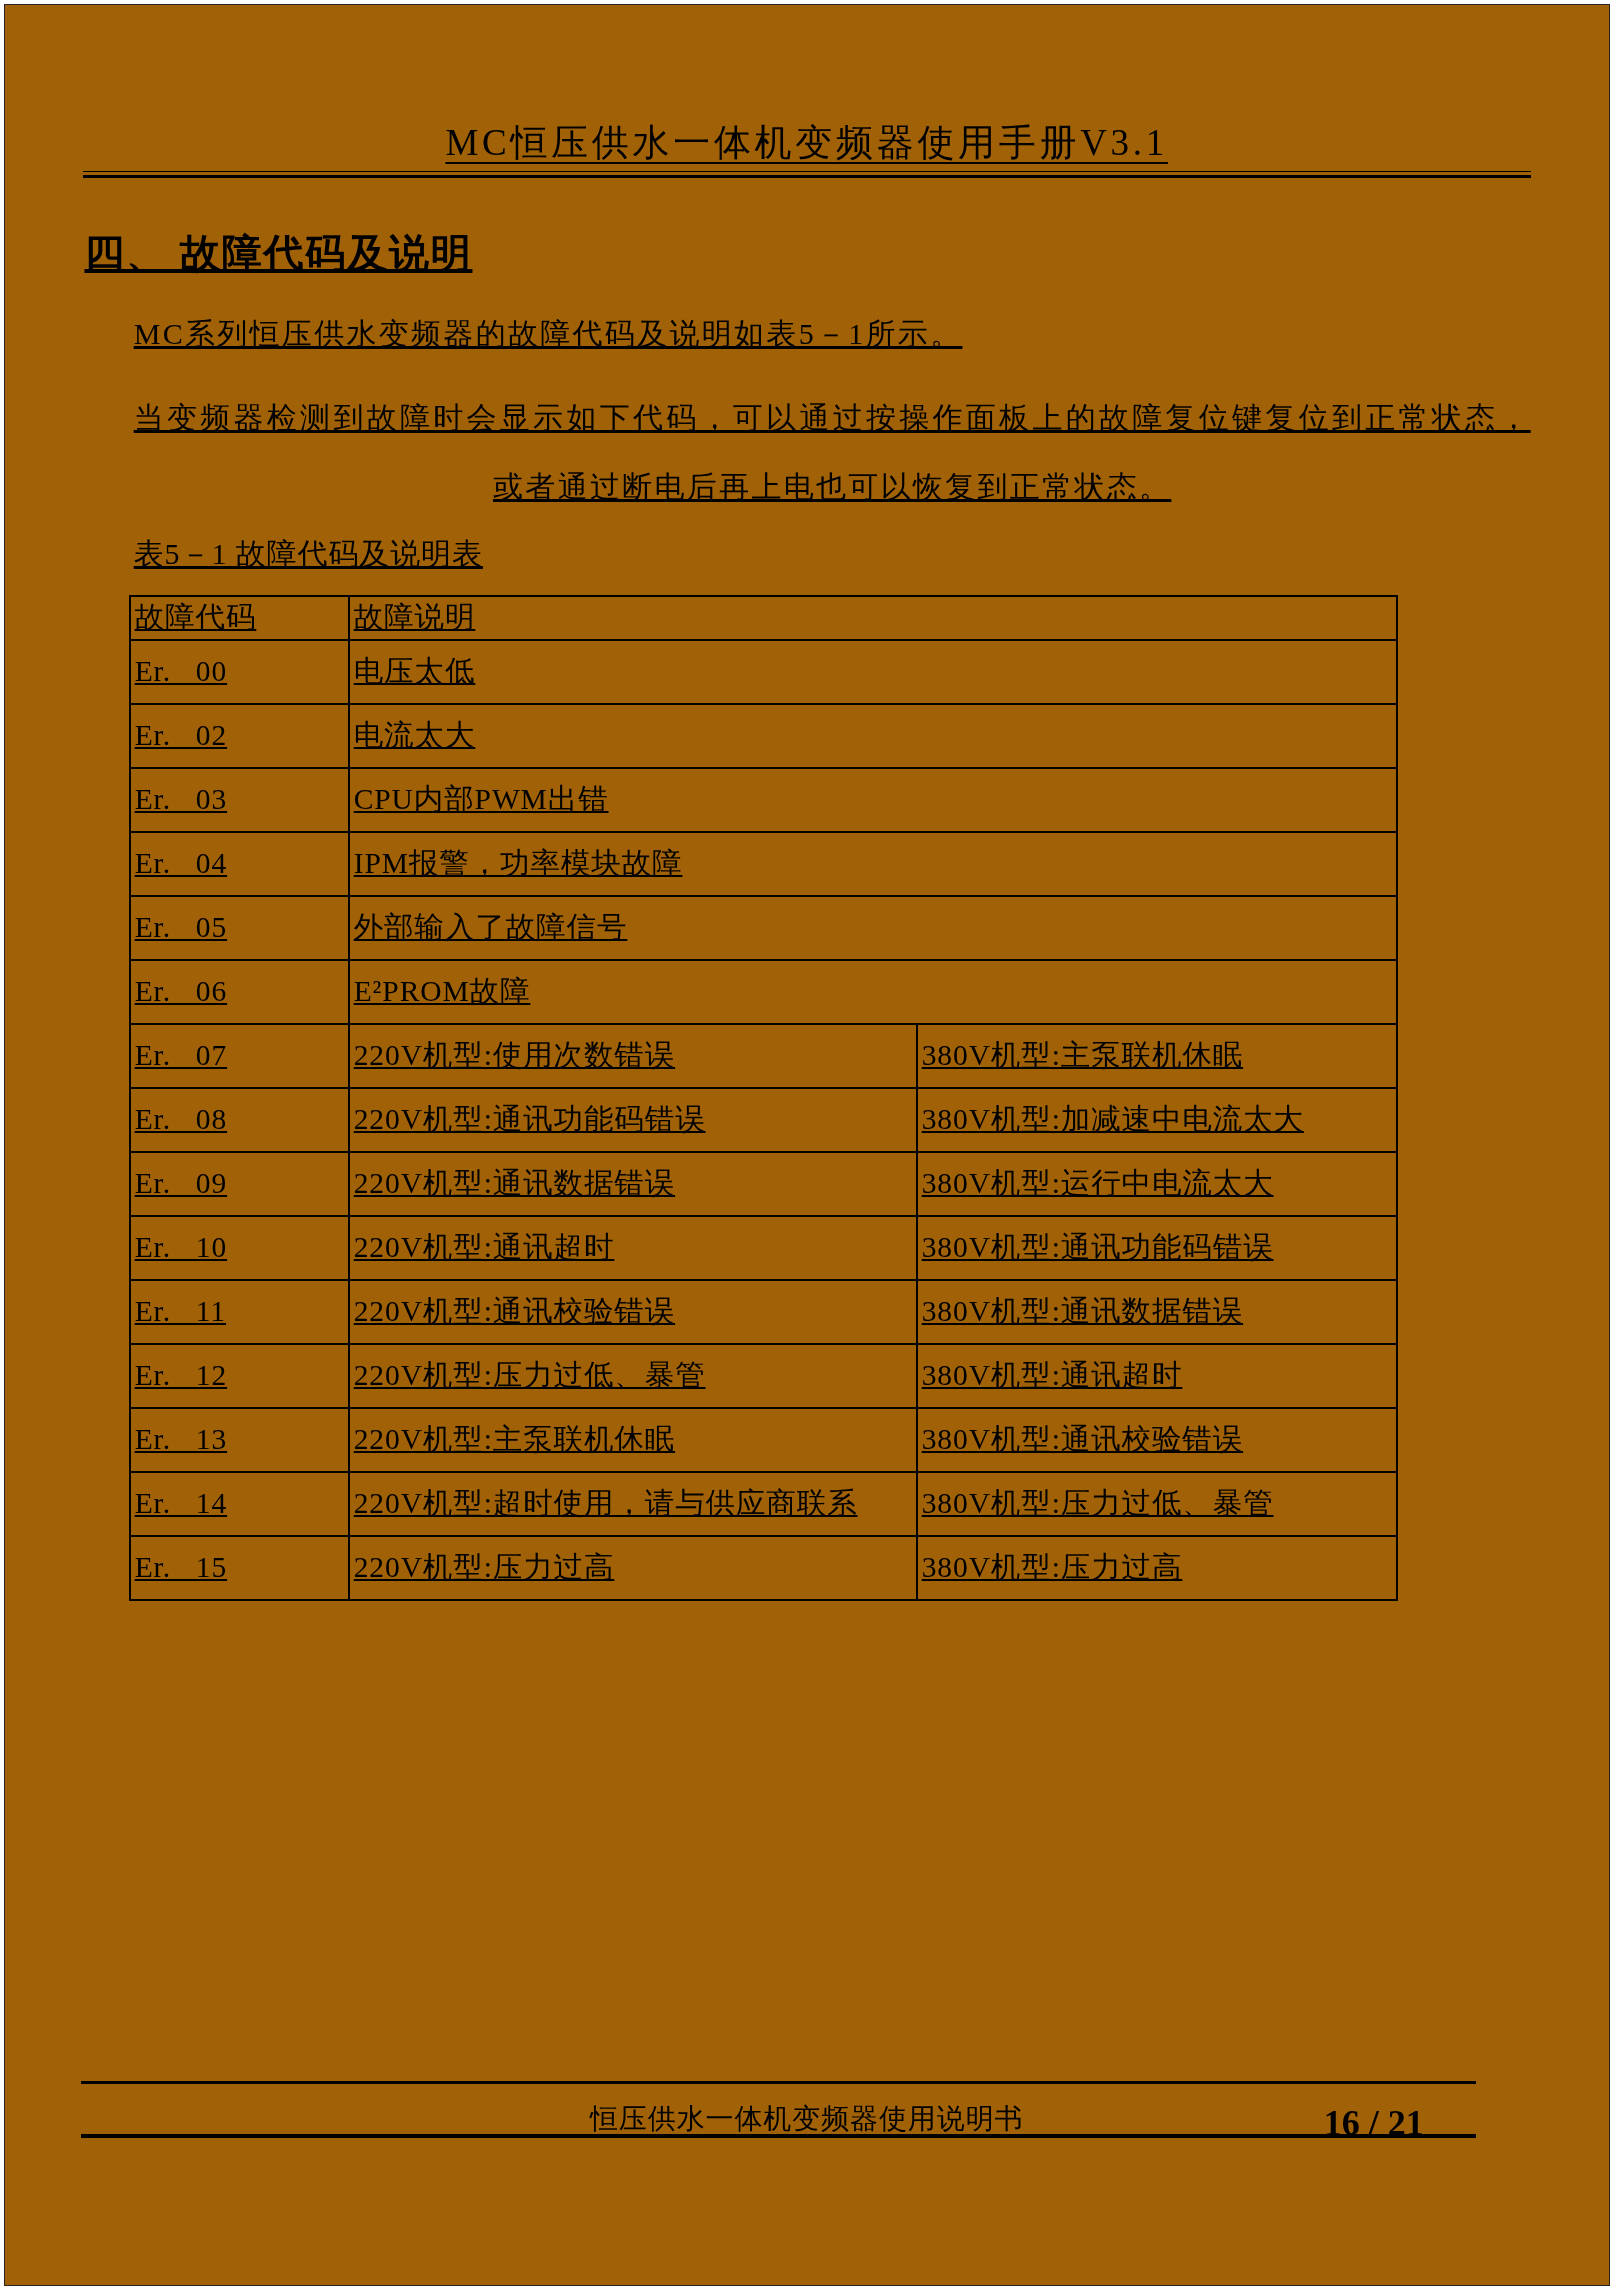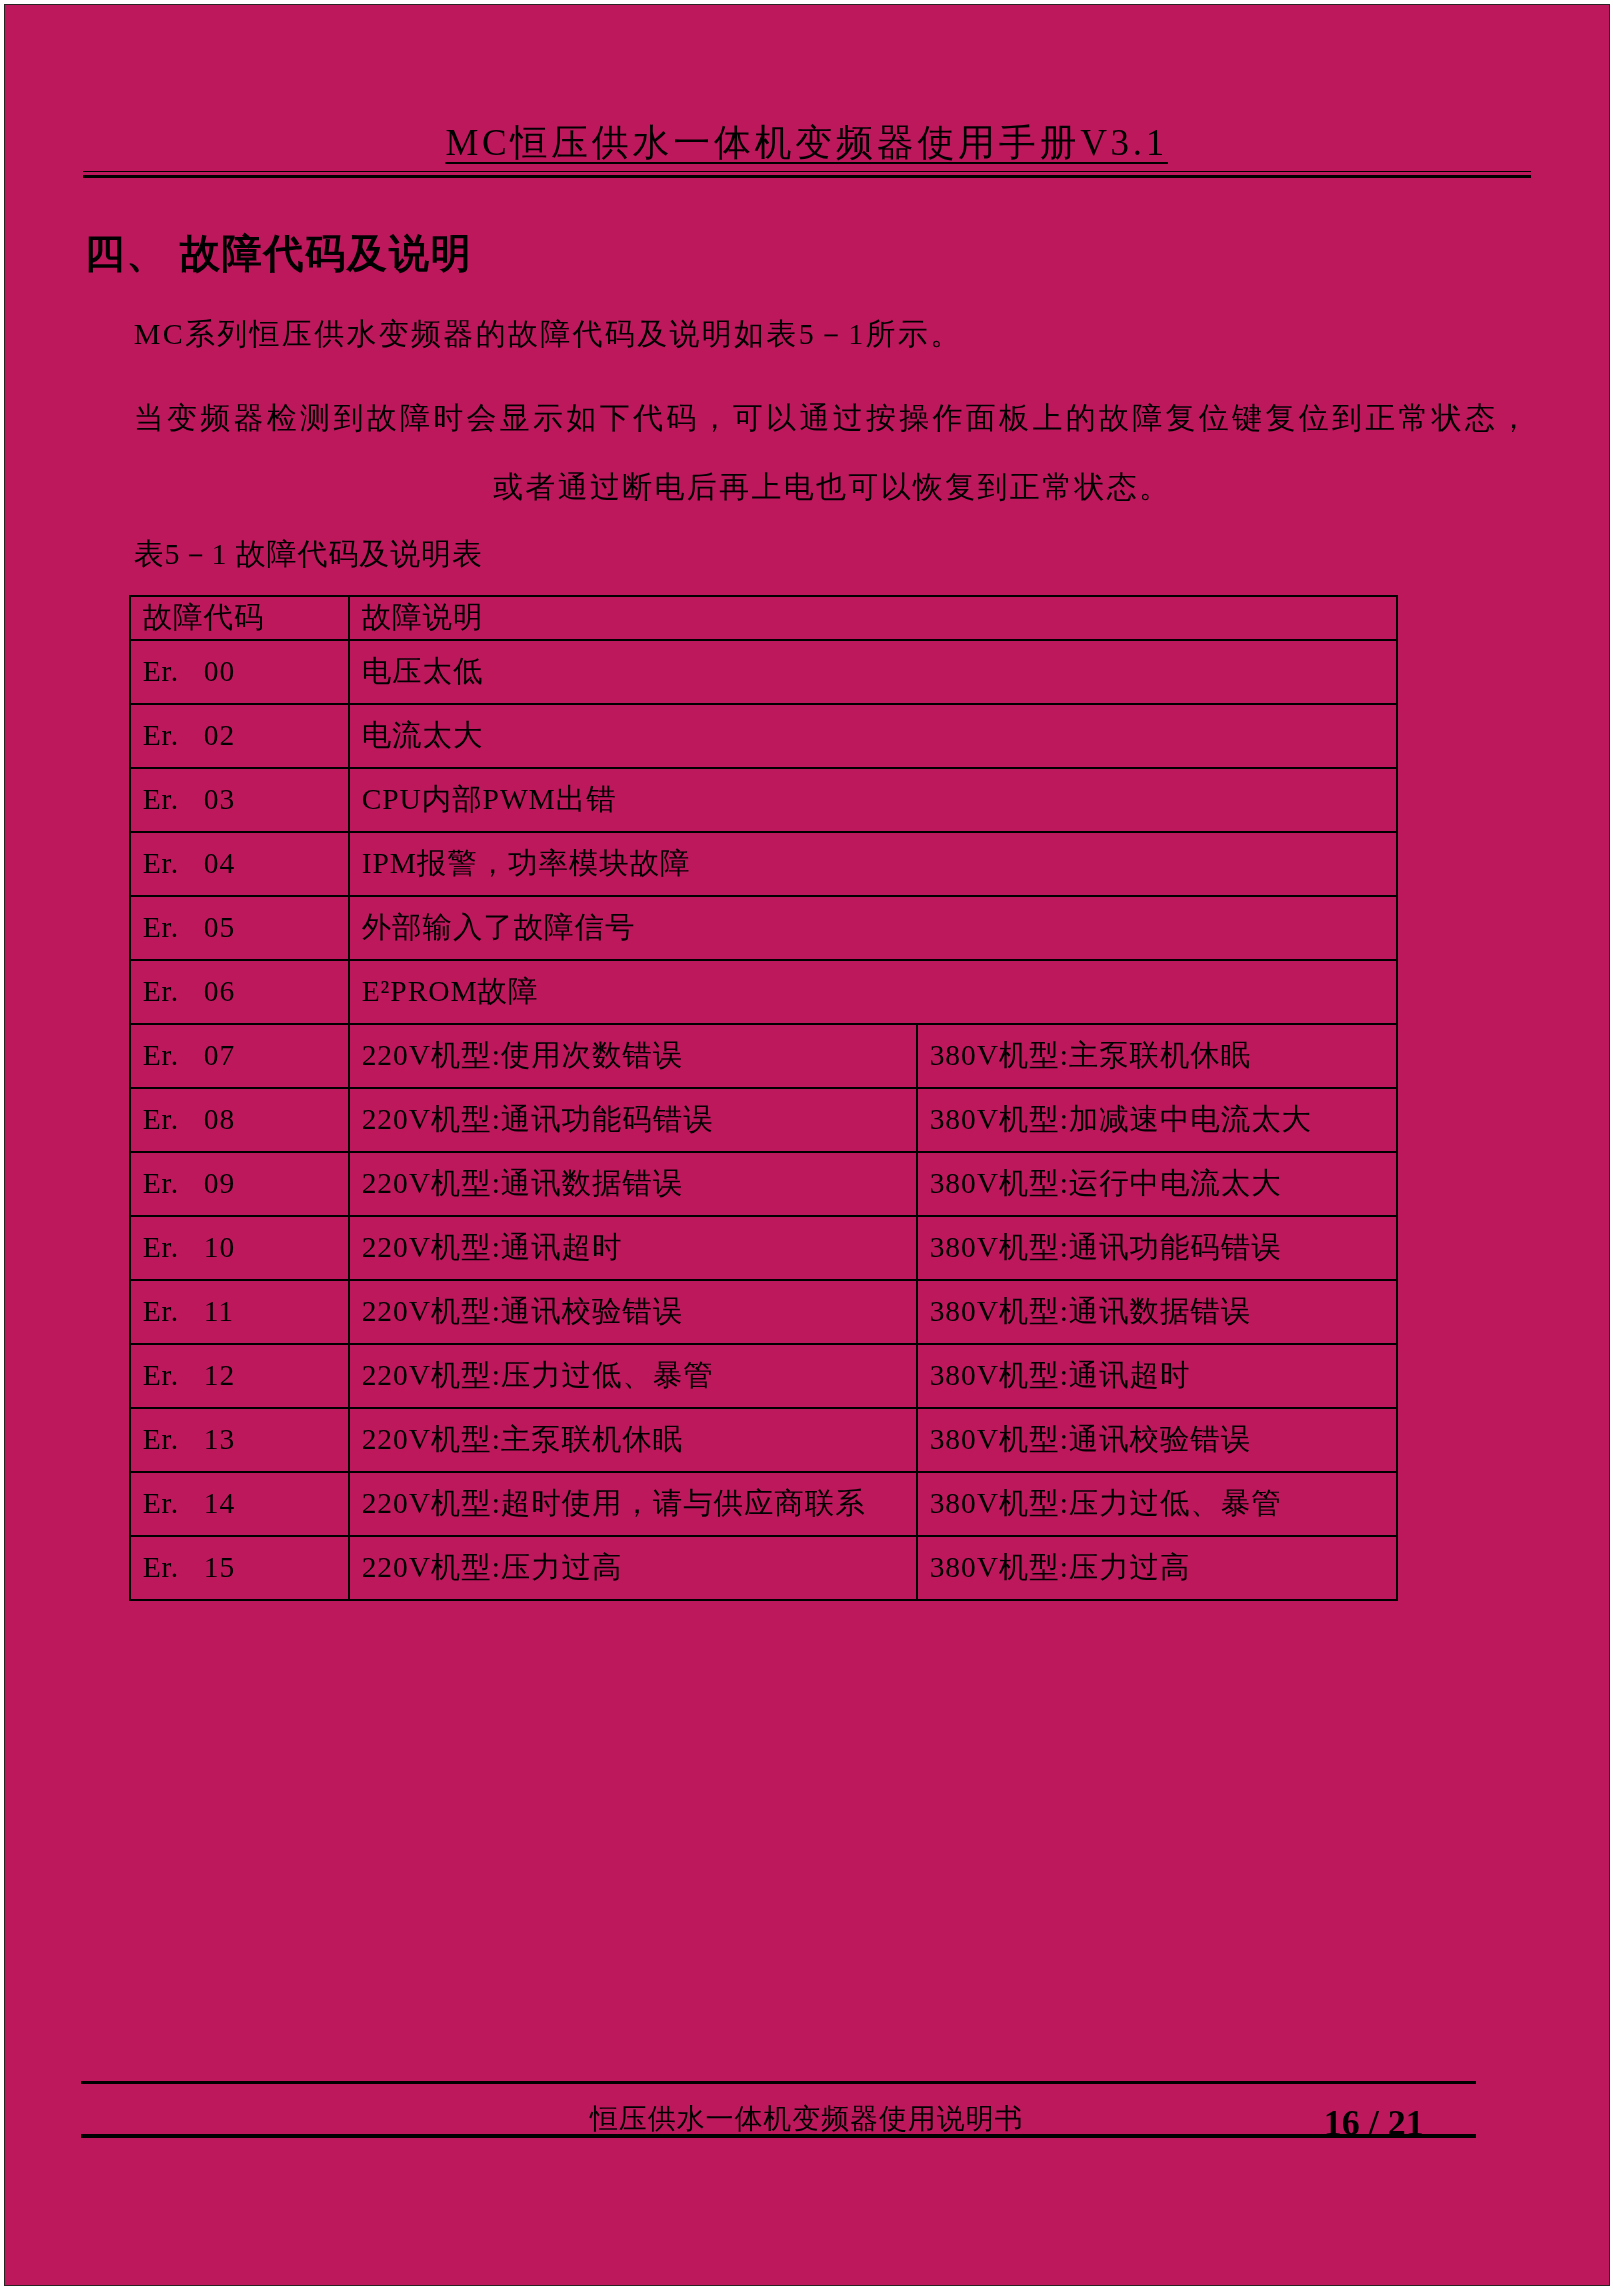--- a/index.html
+++ b/index.html
@@ -6,24 +6,25 @@
     margin: 0;
     padding: 0;
     background: #ffffff;
   }
   .page {
     position: relative;
     width: 1604px;
     height: 2280px;
     margin: 3.7px;
     border: 1.8px solid #2b2424;
-    background: #be185d;
+    background: #a16207;
     color: #000000;
     font-family: "Liberation Serif", "DejaVu Serif", serif;
     overflow: hidden;
+    text-decoration: underline;
   }
   .content {
     padding: 0 78px;
   }
   
   .doc-header {
     margin-top: 113px;
     text-align: center;
   }
   .doc-header-title {
@@ -79,21 +80,21 @@
     border-collapse: collapse;
     table-layout: fixed;
     width: 1266px;
   }
   .fault-table th, .fault-table td {
     border: 2.8px solid #000;
     font-size: 29.5px;
     font-weight: normal;
     text-align: left;
     vertical-align: middle;
-    padding: 0 0 0 12px;
+    padding: 0 0 0 4px;
     letter-spacing: 0.9px;
     overflow: hidden;
     white-space: nowrap;
   }
   .fault-table thead th {
     height: 42px;
   }
   .fault-table tbody td {
     height: 62px;
   }

